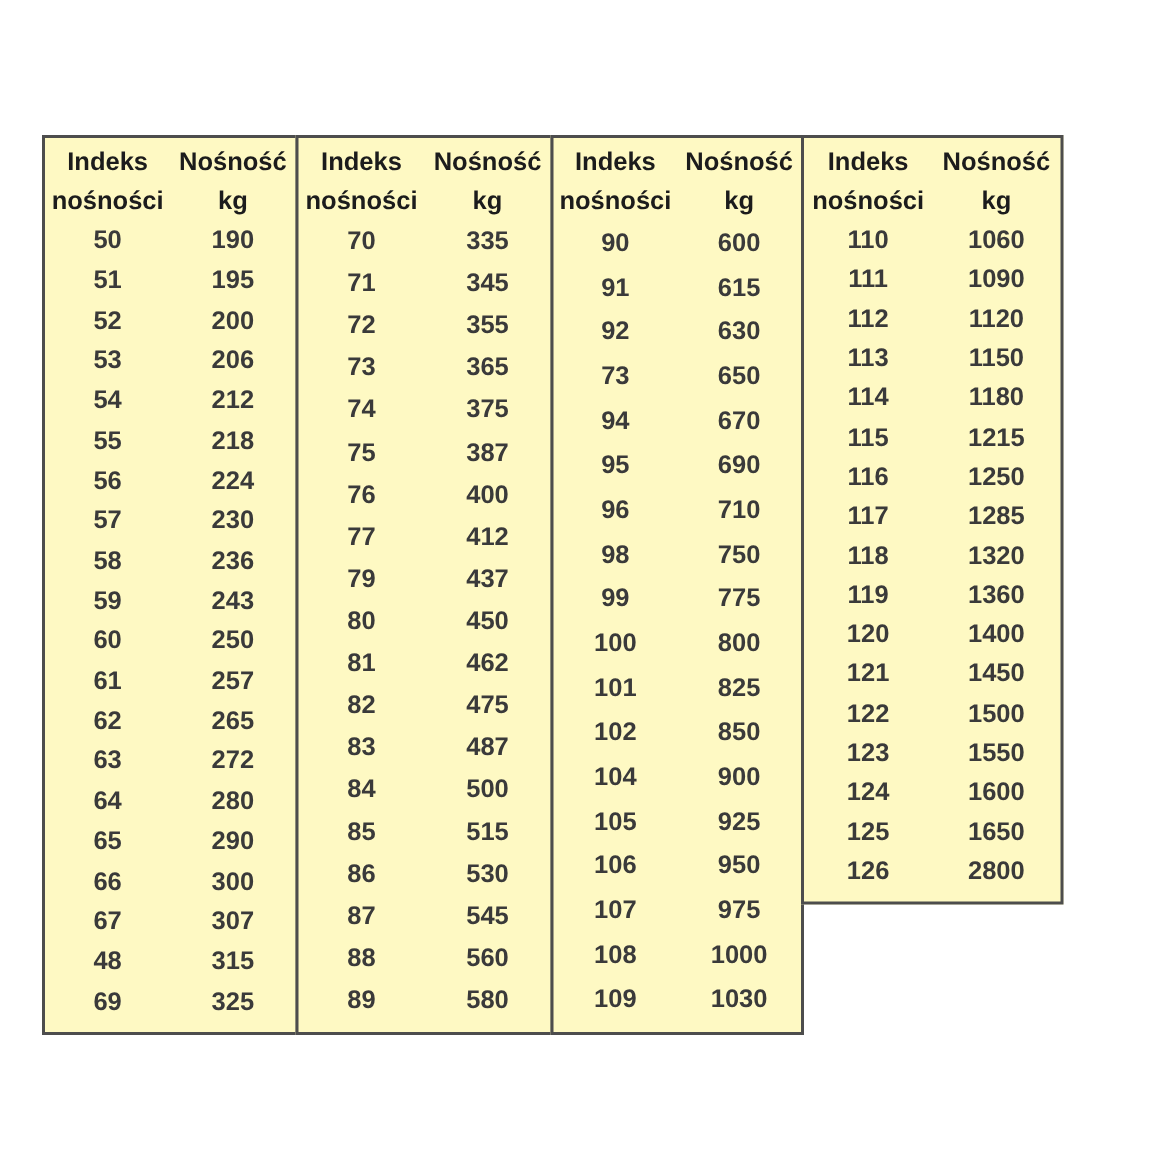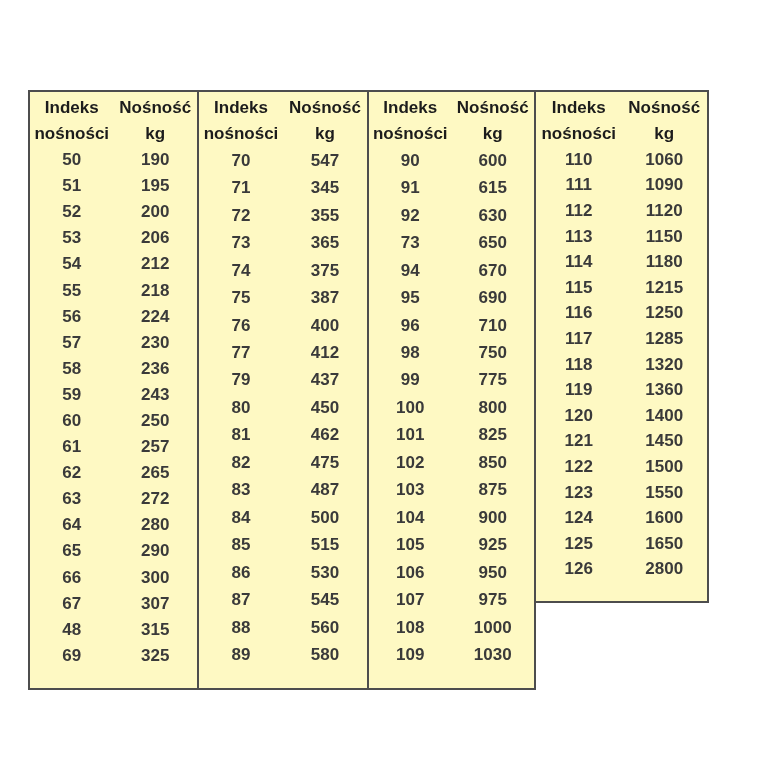--- a/index.html
+++ b/index.html
@@ -45,21 +45,21 @@
     font-size: 17px;
     line-height: 26px;
     color: #1c1c1c;
     letter-spacing: 0px;
     white-space: nowrap;
   }
   .panel-body {
     flex: 1;
     display: flex;
     flex-direction: column;
-    padding-bottom: 19px;
+    padding-bottom: 7px;
   }
   .row {
     flex: 1;
     display: flex;
     align-items: center;
   }
   .cell {
     width: 50%;
     text-align: center;
     font-weight: bold;
@@ -175,21 +175,21 @@
           <div class="hcell">Nośność</div>
         </div>
         <div class="hrow">
           <div class="hcell">nośności</div>
           <div class="hcell">kg</div>
         </div>
       </div>
       <div class="panel-body">
           <div class="row">
             <div class="cell">70</div>
-            <div class="cell">547</div>
+            <div class="cell">335</div>
           </div>
           <div class="row">
             <div class="cell">71</div>
             <div class="cell">345</div>
           </div>
           <div class="row">
             <div class="cell">72</div>
             <div class="cell">355</div>
           </div>
           <div class="row">
@@ -313,24 +313,20 @@
           </div>
           <div class="row">
             <div class="cell">101</div>
             <div class="cell">825</div>
           </div>
           <div class="row">
             <div class="cell">102</div>
             <div class="cell">850</div>
           </div>
           <div class="row">
-            <div class="cell">103</div>
-            <div class="cell">875</div>
-          </div>
-          <div class="row">
             <div class="cell">104</div>
             <div class="cell">900</div>
           </div>
           <div class="row">
             <div class="cell">105</div>
             <div class="cell">925</div>
           </div>
           <div class="row">
             <div class="cell">106</div>
             <div class="cell">950</div>

